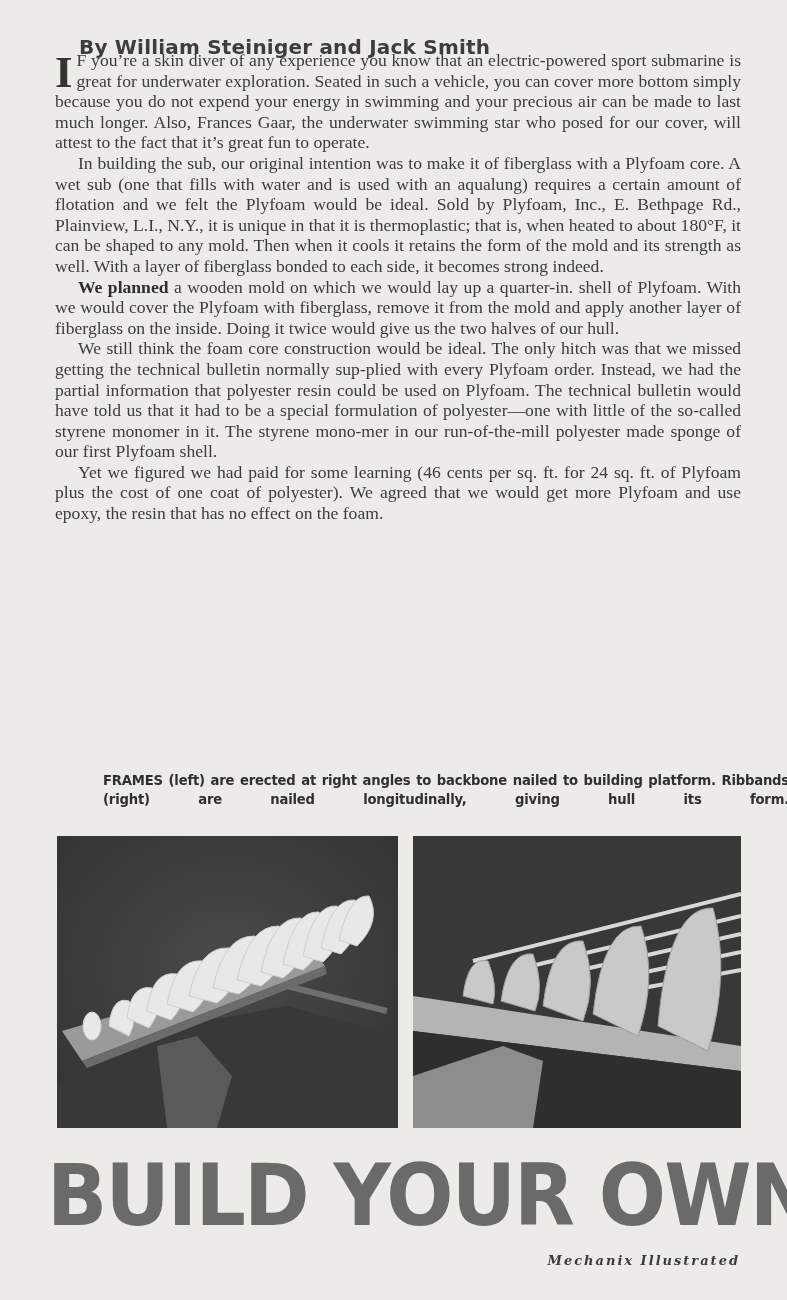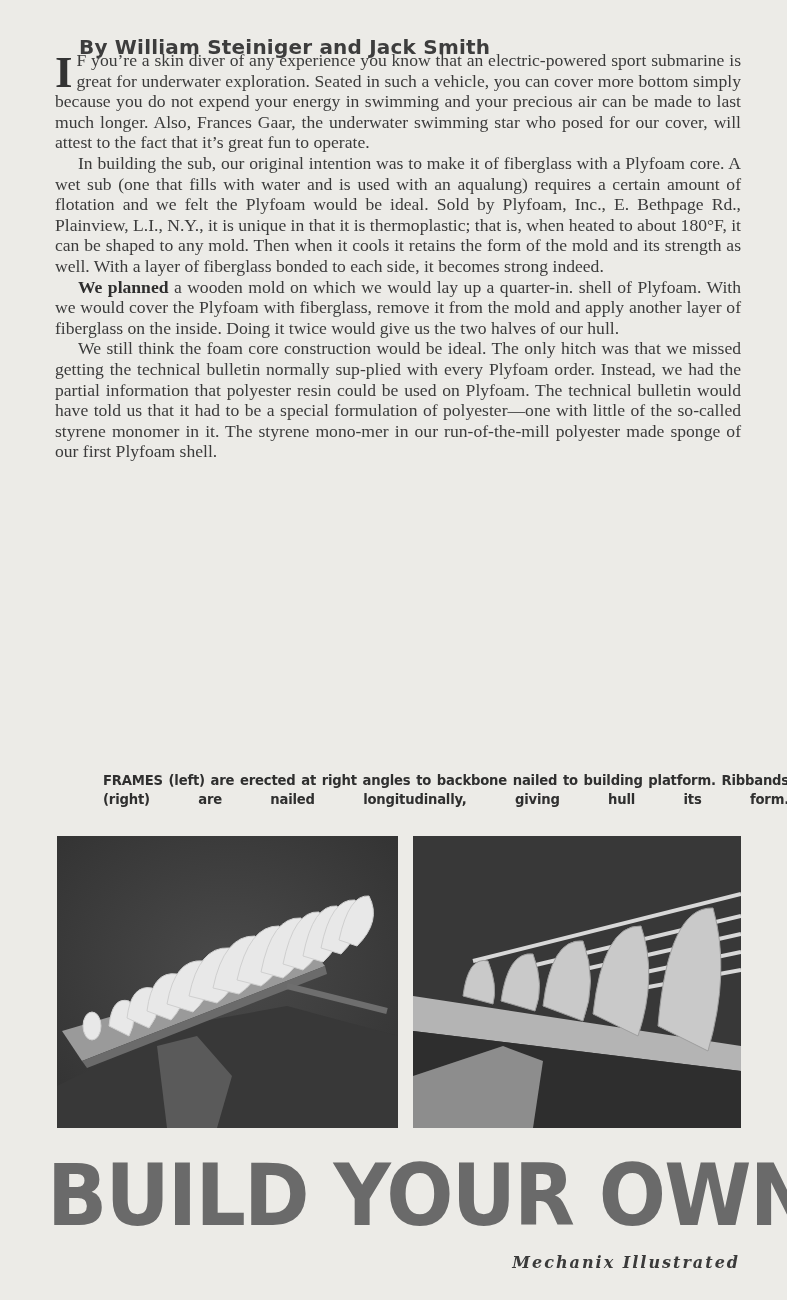--- a/index.html
+++ b/index.html
@@ -57,33 +57,34 @@
     font-family: "DejaVu Sans", sans-serif;
     font-weight: bold; font-size: 86px; line-height: 96px;
     color: #6a6a6a;
     letter-spacing: -2px;
     transform: scaleX(0.92); transform-origin: left top;
     white-space: nowrap;
   }
   .magazine {
     position: absolute; right: 47px; top: 1253px;
     font-family: "DejaVu Serif", serif; font-style: italic; font-weight: bold;
-    font-size: 16px; letter-spacing: 2px; color: #3a3a3a;
+    font-size: 13px; letter-spacing: 2px; color: #3a3a3a;
   }
 </style>
 </head>
 <body>
 
 <div class="byline">By William Steiniger and Jack Smith</div>
 
 <div class="body-text">
   <p class="first"><span class="dropcap">I</span><span>F you’re a skin diver of any experience you know that an electric-powered sport submarine is great for underwater exploration. Seated in such a vehicle, you can cover more bottom simply because you do not expend your energy in swimming and your precious air can be made to last much longer. Also, Frances Gaar, the underwater swimming star who posed for our cover, will attest to the fact that it’s great fun to operate.</span></p>
   <p><span>In building the sub, our original intention was to make it of fiberglass with a Plyfoam core. A wet sub (one that fills with water and is used with an aqualung) requires a certain amount of flotation and we felt the Plyfoam would be ideal. Sold by Plyfoam, Inc., E. Bethpage Rd., Plainview, L.I., N.Y., it is unique in that it is thermoplastic; that is, when heated to about 180°F, it can be shaped to any mold. Then when it cools it retains the form of the mold and its strength as well. With a layer of fiberglass bonded to each side, it becomes strong indeed.</span></p>
   <p><span class="lead">We planned</span><span> a wooden mold on which we would lay up a quarter-in. shell of Plyfoam. With we would cover the Plyfoam with fiberglass, remove it from the mold and apply another layer of fiberglass on the inside. Doing it twice would give us the two halves of our hull.</span></p>
   <p><span>We still think the foam core construction would be ideal. The only hitch was that we missed getting the technical bulletin normally sup-plied with every Plyfoam order. Instead, we had the partial information that polyester resin could be used on Plyfoam. The technical bulletin would have told us that it had to be a special formulation of polyester—one with little of the so-called styrene monomer in it. The styrene mono-mer in our run-of-the-mill polyester made sponge of our first Plyfoam shell.</span></p>
+  <p><span>Yet we figured we had paid for some learning (46 cents per sq. ft. for 24 sq. ft. of Plyfoam plus the cost of one coat of polyester). We agreed that we would get more Plyfoam and use epoxy, the resin that has no effect on the foam.</span></p>
 </div>
 
 <div class="caption">FRAMES (left) are erected at right angles to backbone nailed to building platform. Ribbands (right) are nailed longitudinally, giving hull its form.</div>
 
 <div class="photo photo-left" aria-label="Frames on backbone photo">
   <svg viewBox="0 0 341 292" preserveAspectRatio="none">
     <defs>
       <radialGradient id="bgL" cx="0.5" cy="0.45" r="0.8">
         <stop offset="0" stop-color="#4a4a4a"></stop>
         <stop offset="1" stop-color="#2f2f2f"></stop>

